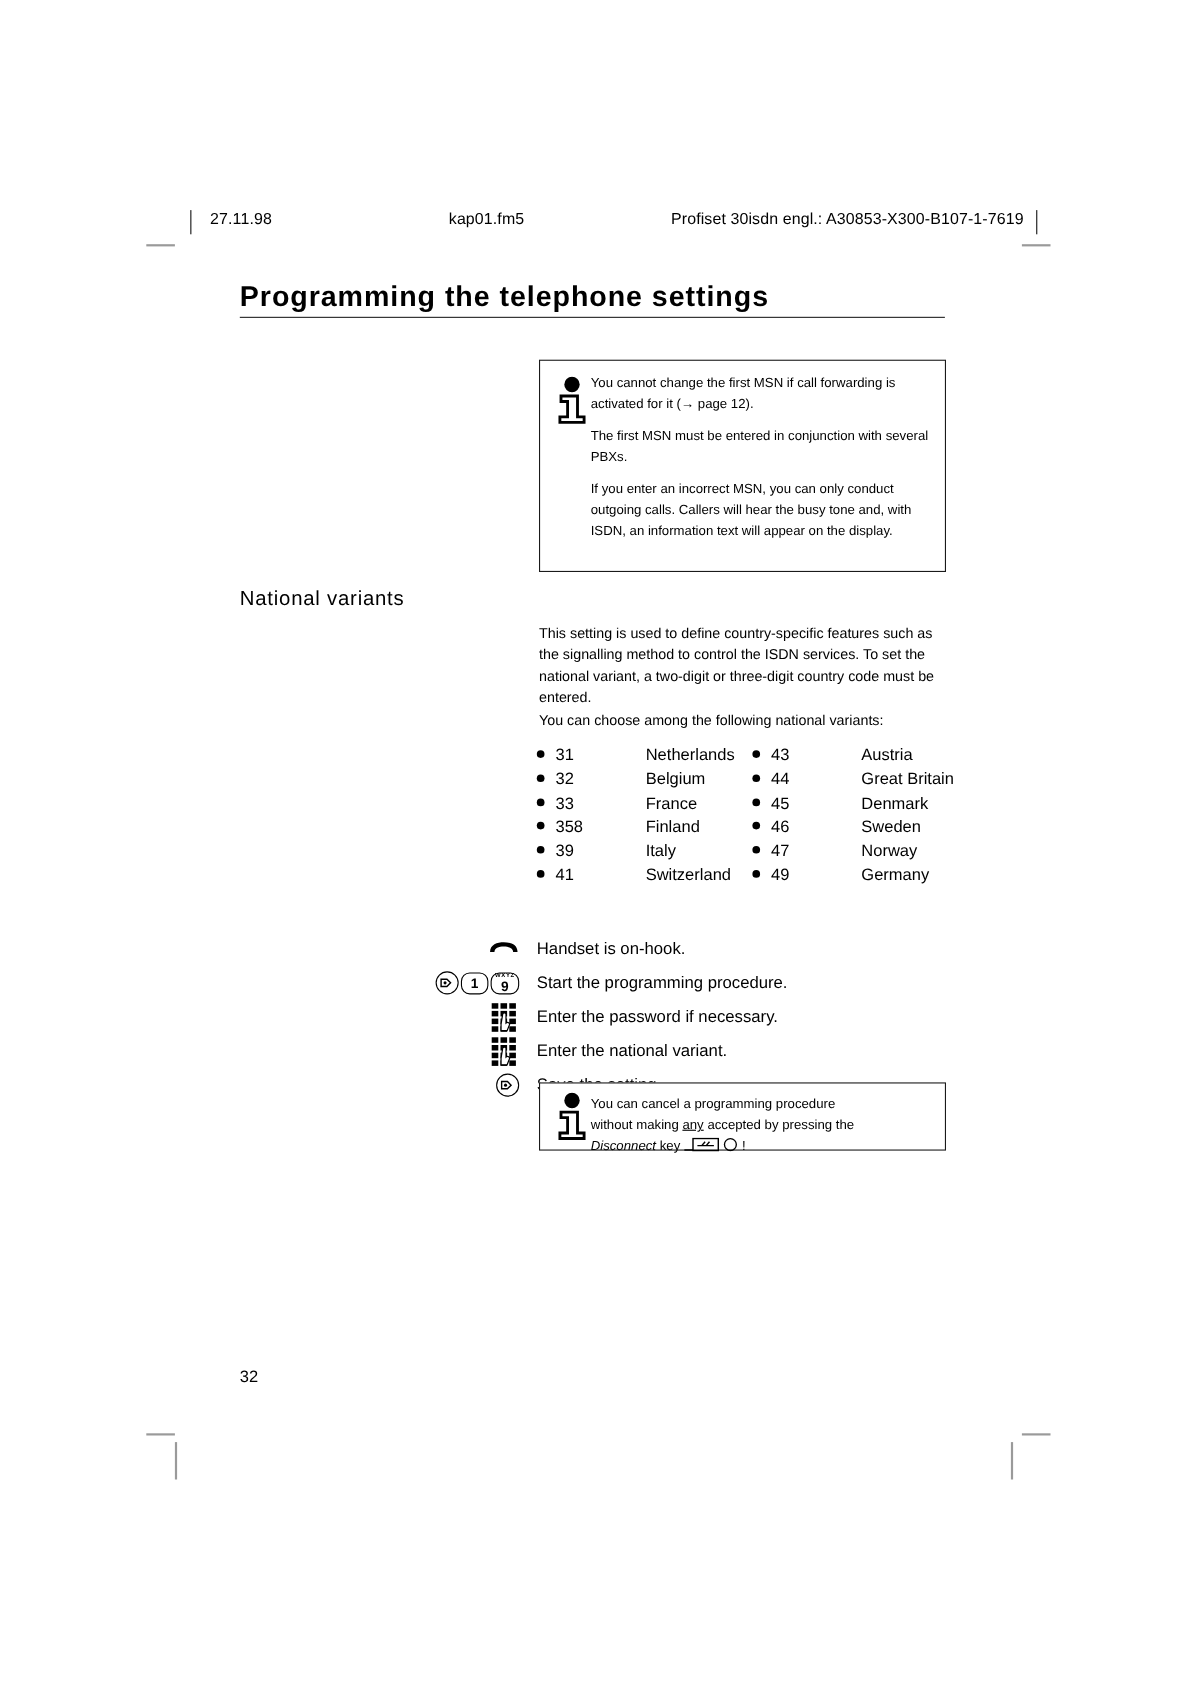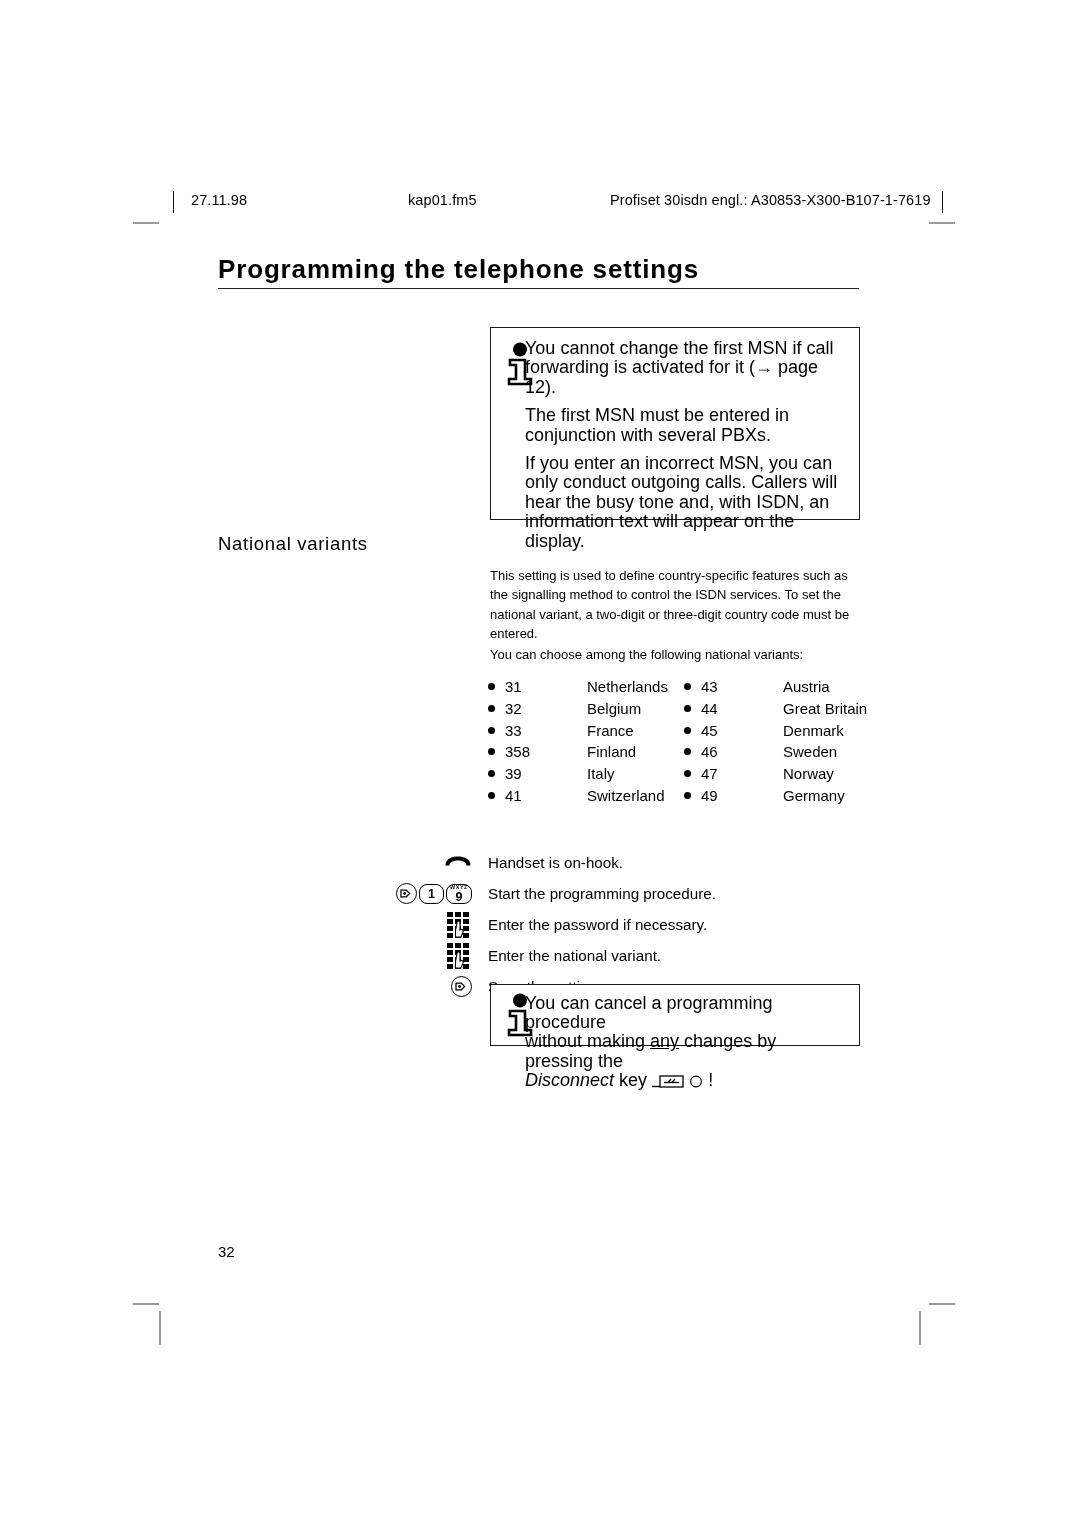--- a/index.html
+++ b/index.html
@@ -76,23 +76,23 @@
     background: #fff;
   }
   .note-icon {
     position: absolute;
     left: 14px;
     top: 14px;
     width: 34px;
     height: 44px;
   }
   .note-body {
-    margin-left: 34px;
+    margin-left: 46px;
     padding: 11px 12px 11px 0;
-    font-size: 18px;
+    font-size: 12px;
     line-height: 19.4px;
   }
   .note-body p { margin: 0 0 9px 0; }
   .note-body p:last-child { margin-bottom: 0; }
 
   #note-msn {
     left: 490px;
     top: 327px;
     width: 370px;
     height: 193px;
@@ -440,21 +440,21 @@
 </div>
 
 <div class="note-box" id="note-cancel">
   <svg class="note-icon" viewBox="0 0 34 44" aria-hidden="true">
     <circle cx="15" cy="7.5" r="7" fill="#000"></circle>
     <path d="M5 18 H20 V37 H26 V42 H4 V37 H11 V23 H5 Z" fill="none" stroke="#000" stroke-width="2.6"></path>
   </svg>
   <div class="note-body">
     <div>You can cancel a programming procedure</div>
     <div>
-      <span>without making </span><span class="u-line">any</span><span> changes by pressing the</span>
+      <span>without making </span><span class="u-line">any</span><span> accepted by pressing the</span>
     </div>
     <div>
       <span class="ital">Disconnect</span>
       <span>key</span>
       <svg width="32" height="13" viewBox="0 0 32 13" style="vertical-align:-2px;">
         <line x1="0" y1="11.5" x2="8" y2="11.5" stroke="#000" stroke-width="1.4"></line>
         <rect x="8" y="1" width="23" height="11" fill="none" stroke="#000" stroke-width="1.3"></rect>
         <line x1="12" y1="7.5" x2="27" y2="7.5" stroke="#000" stroke-width="1.3"></line>
         <line x1="16" y1="7.5" x2="19" y2="4" stroke="#000" stroke-width="1.3"></line>
         <line x1="20" y1="7.5" x2="23" y2="4" stroke="#000" stroke-width="1.3"></line>

